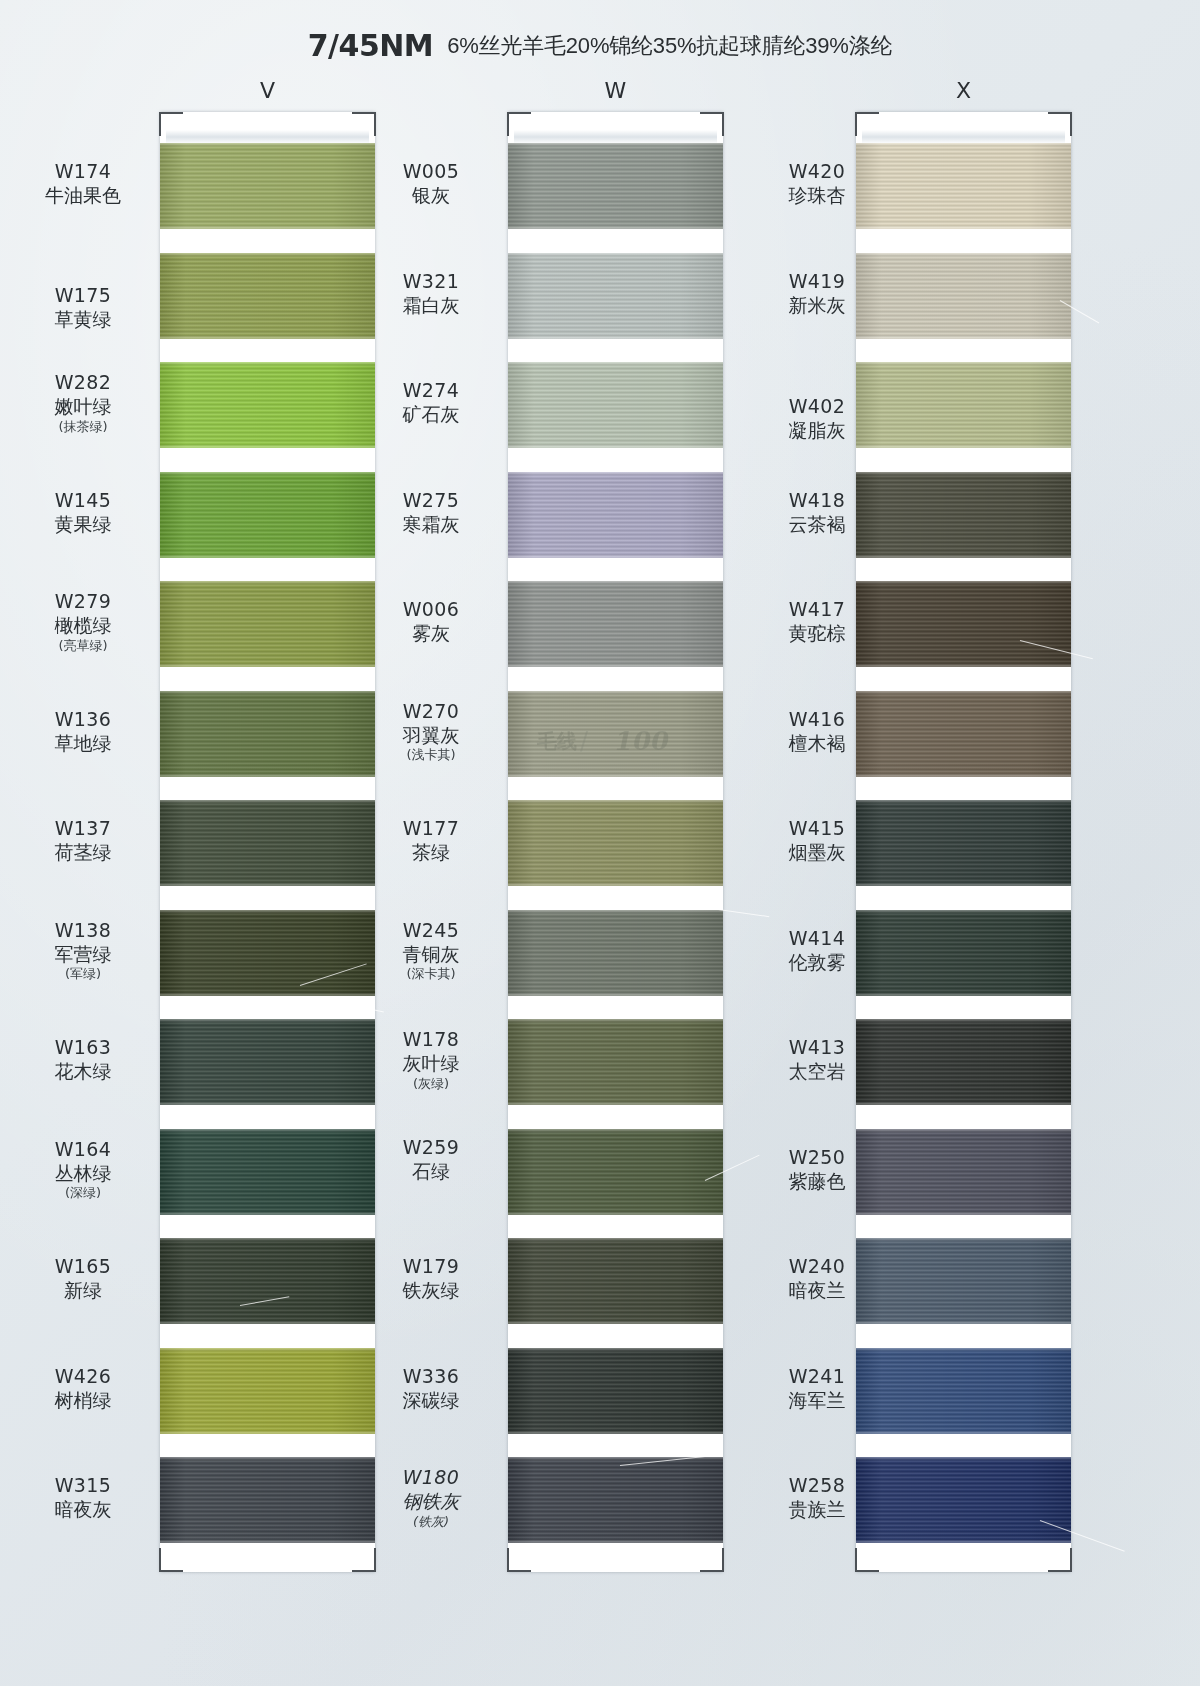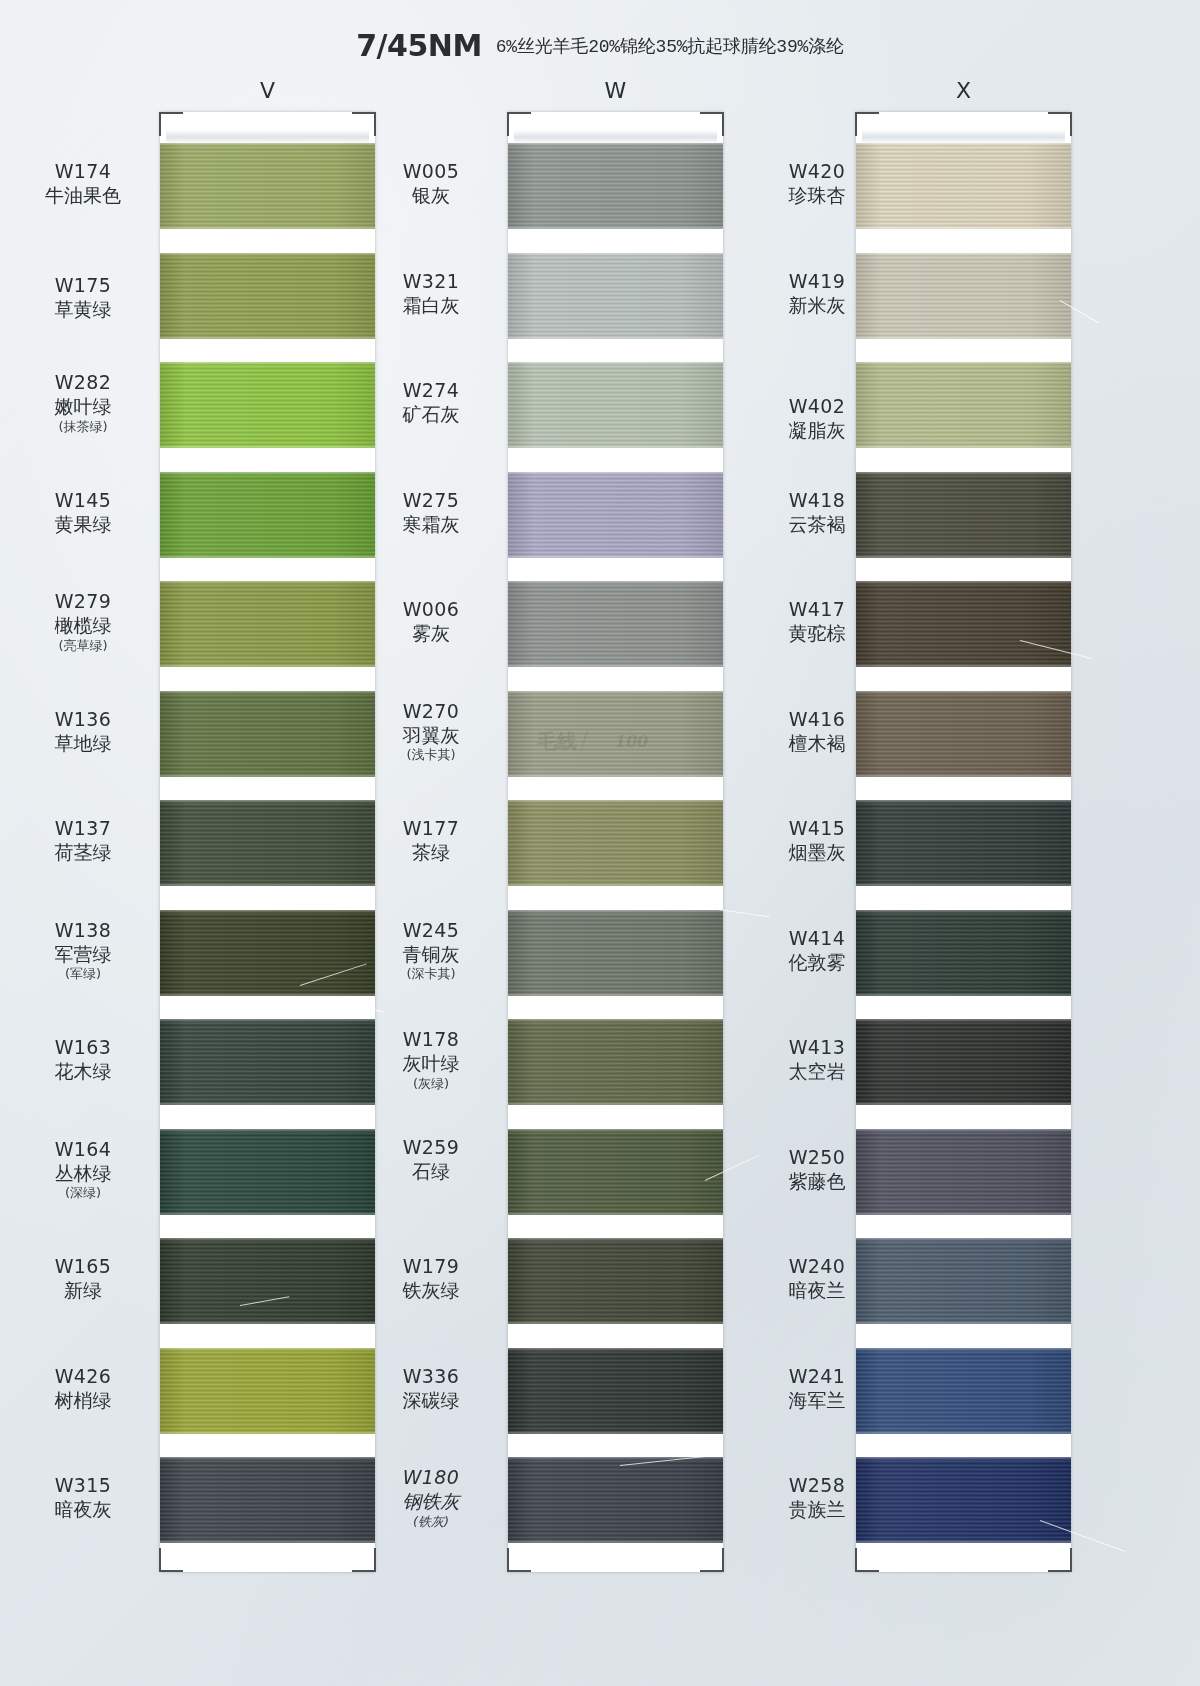--- a/index.html
+++ b/index.html
@@ -37,22 +37,22 @@
   }
   #header .count {
     font-family: "DejaVu Sans", sans-serif;
     font-weight: bold;
     font-size: 30px;
     letter-spacing: -0.5px;
     color: #2a2e31;
     vertical-align: middle;
   }
   #header .composition {
-    font-family: Liberation Mono, monospace;
-    font-size: 18px;
+    font-family: Liberation Sans, sans-serif;
+    font-size: 22px;
     color: #2a2e31;
     vertical-align: middle;
     margin-left: 14px;
     letter-spacing: -0.2px;
     margin-top: 28px;
   }
   
   .col-letter {
     position: absolute;
     font-family: "DejaVu Sans", sans-serif;
@@ -178,21 +178,21 @@
     color: #6a6f62;
   }
   #watermark .wm-slash {
     font-family: "DejaVu Sans", sans-serif;
     font-size: 24px;
     color: #7d8275;
   }
   #watermark .wm-num {
     font-family: "DejaVu Serif", serif;
     font-style: italic;
-    font-size: 16px;
+    font-size: 26px;
     font-weight: bold;
     color: #6a6f62;
     margin-left: 24px;
   }
   
   .hair {
     position: absolute;
     background: rgba(255,255,255,0.75);
     height: 1px;
     transform-origin: left center;
@@ -226,21 +226,21 @@
       <div class="label" style="left: 8px; top: 160px;">
         <span class="code">W174</span>
         <span class="cname">牛油果色</span>
       </div>
       <div class="swatch" style="left: 160px; top: 252.5px; height: 86px; background: rgb(143, 159, 78);">
         <div class="yarn"></div>
         <div class="shade"></div>
         <div class="edgefuzz top"></div>
         <div class="edgefuzz bottom"></div>
       </div>
-      <div class="label" style="left: 8px; top: 274px;">
+      <div class="label" style="left: 8px; top: 284px;">
         <span class="code">W175</span>
         <span class="cname">草黄绿</span>
       </div>
       <div class="swatch" style="left: 160px; top: 362px; height: 86px; background: rgb(142, 198, 63);">
         <div class="yarn"></div>
         <div class="shade"></div>
         <div class="edgefuzz top"></div>
         <div class="edgefuzz bottom"></div>
       </div>
       <div class="label" style="left: 8px; top: 371px;">

